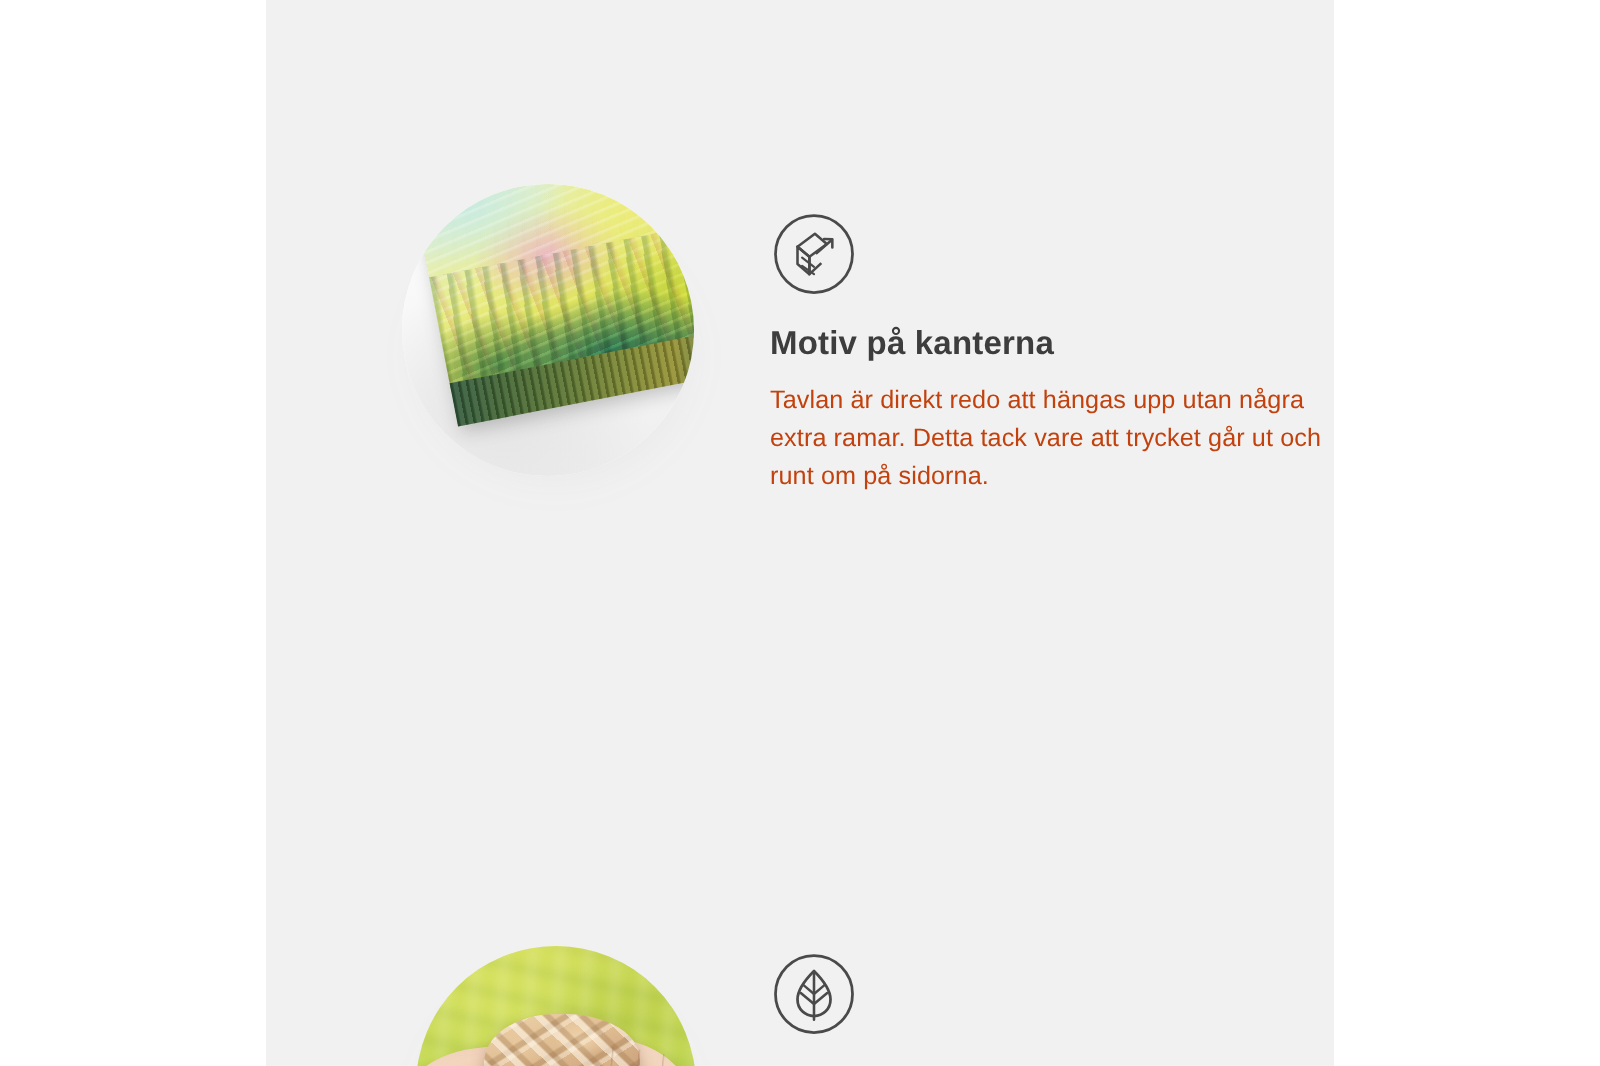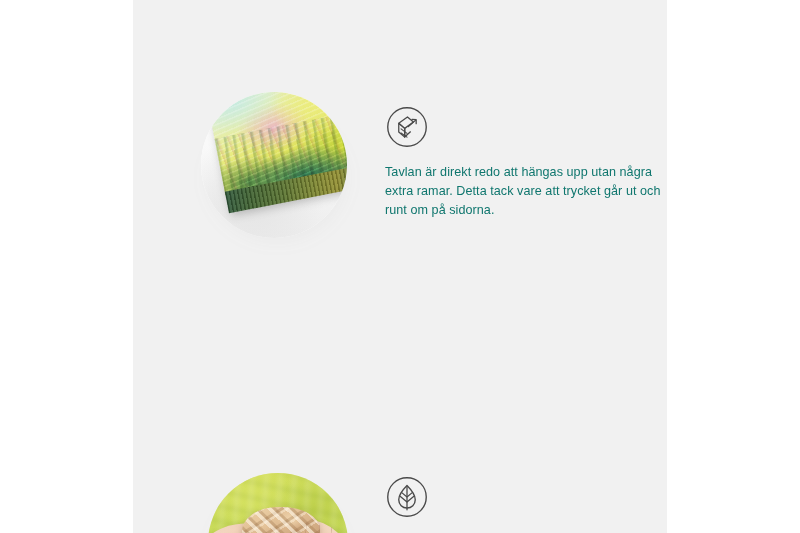--- a/index.html
+++ b/index.html
@@ -232,21 +232,21 @@
     font-weight: 600;
     color: #3d3d3d;
     letter-spacing: 0.1px;
     line-height: 1.2;
   }
   .feature-desc {
     margin: 0;
     font-family: "Liberation Sans", sans-serif;
     font-size: 12.6px;
     font-weight: 400;
-    color: #0f766e;
+    color: #c2410c;
     line-height: 1.52;
     letter-spacing: 0.05px;
   }
 </style>
 </head>
 <body>
 
 <div class="page">
 
   <div class="content-panel">
@@ -268,20 +268,21 @@
         <svg class="feature-icon" viewBox="0 0 48 48" fill="none">
           <circle cx="24" cy="24" r="21" stroke="#4a4a4a" stroke-width="1.5" fill="none"></circle>
           <path d="M15 29.5 L21.5 35 L21.5 25.5 L15 20 Z" stroke="#4a4a4a" stroke-width="1.4" stroke-linejoin="round" fill="none"></path>
           <path d="M15 20 L24.5 13 L31 18.5 L21.5 25.5 Z" stroke="#4a4a4a" stroke-width="1.4" stroke-linejoin="round" fill="none"></path>
           <path d="M21.5 25.5 L21.5 35 L28 29" stroke="#4a4a4a" stroke-width="1.4" stroke-linejoin="round" fill="none"></path>
           <path d="M17.5 26 L24 31" stroke="#4a4a4a" stroke-width="1.2" stroke-linecap="round"></path>
           <path d="M17.5 30.5 L24 35" stroke="#4a4a4a" stroke-width="1.2" stroke-linecap="round"></path>
           <path d="M25.5 23.5 L33.5 16.5" stroke="#4a4a4a" stroke-width="1.4" stroke-linecap="round"></path>
           <path d="M29.5 15.8 L34 16 L34 20.4" stroke="#4a4a4a" stroke-width="1.4" stroke-linecap="round" stroke-linejoin="round" fill="none"></path>
         </svg>
+        <h2 class="feature-title">Motiv på kanterna</h2>
         <p class="feature-desc">Tavlan är direkt redo att hängas upp utan några extra ramar. Detta tack vare att trycket går ut och runt om på sidorna.</p>
       </div>
 
     </section>
 
     <section class="feature feature-2">
 
       <div class="media-shadow shadow-2"></div>
 
       <div class="media-circle circle-2">

